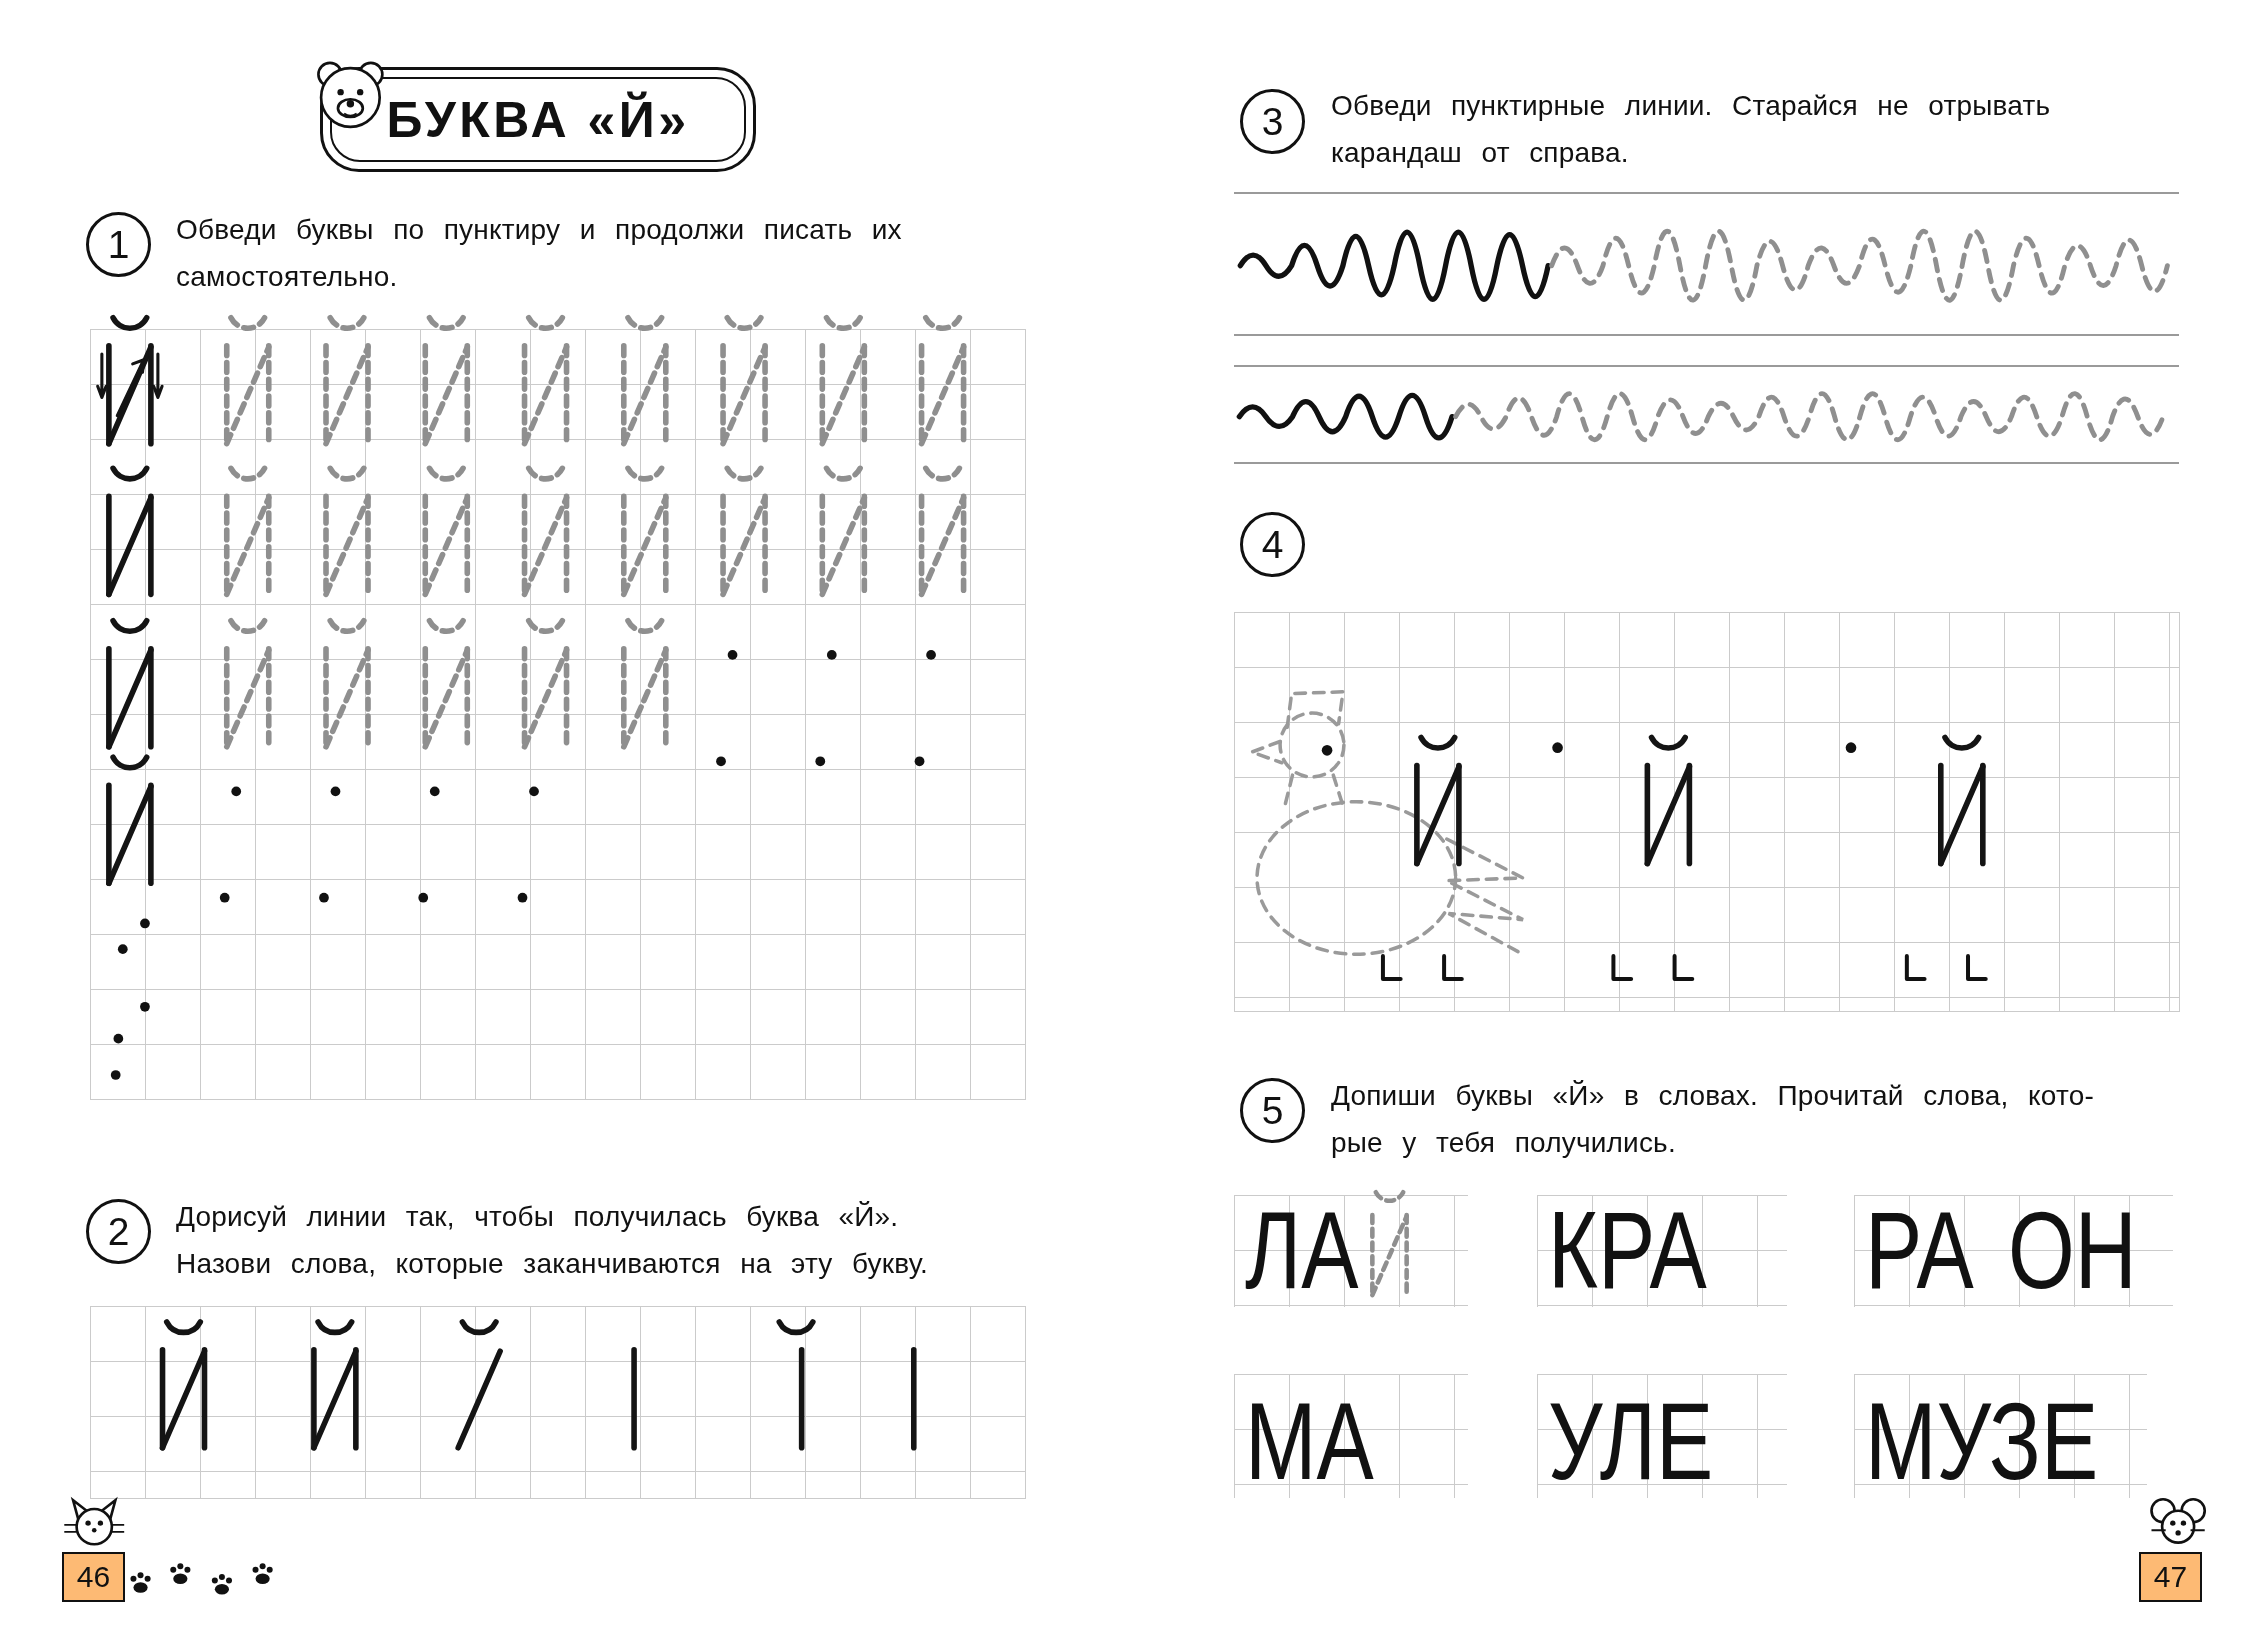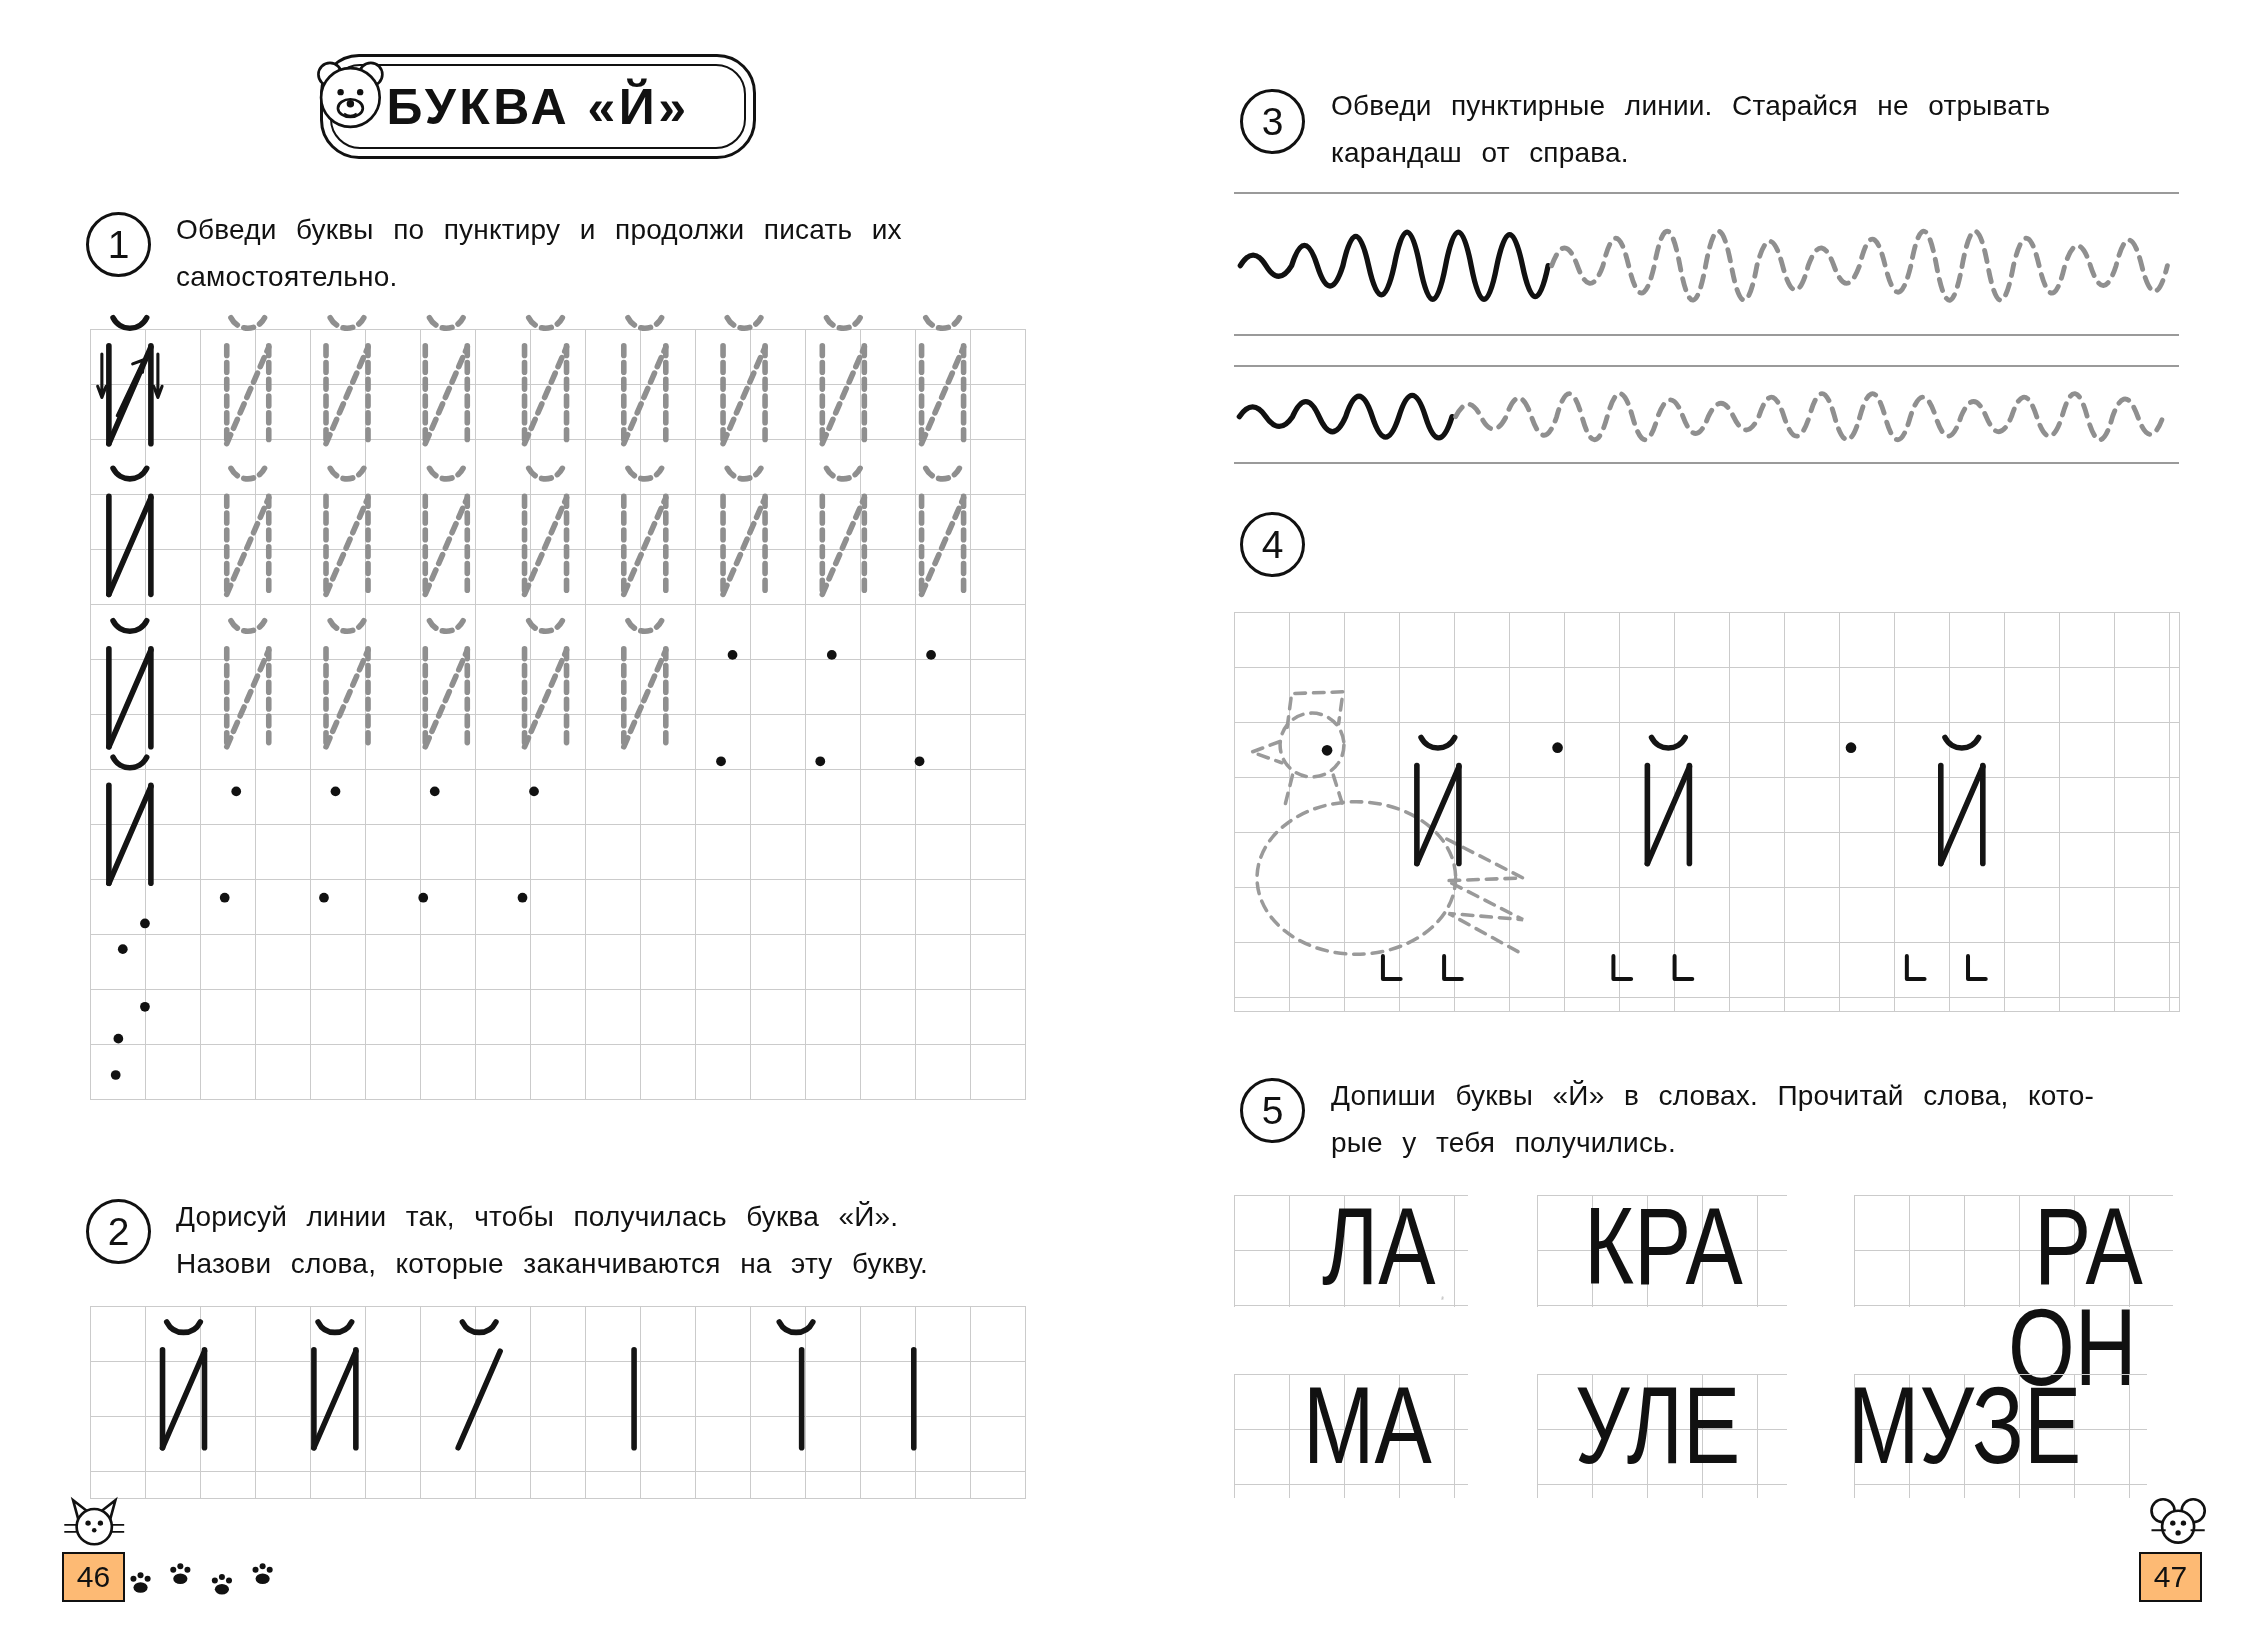--- a/index.html
+++ b/index.html
@@ -27,21 +27,21 @@
   use.solid{color:#141414;}
   use.dashed{color:#8f8f8f;stroke-dasharray:7 5;}
   
   .waveband{box-sizing:border-box;border-top:2.7px solid #9a9a9a;border-bottom:2.7px solid #9a9a9a;}
   .wave-solid{fill:none;stroke:#111;stroke-width:6;stroke-linecap:round;}
   .wave-dashed{fill:none;stroke:#8f8f8f;stroke-width:5.5;stroke-linecap:round;stroke-dasharray:13 10;}
   
   .bird path,.bird circle,.bird ellipse{fill:none;stroke:#9a9a9a;stroke-width:4;stroke-dasharray:12 9;stroke-linecap:round;}
   .foot{stroke:#111;stroke-width:4.5;fill:none;stroke-linecap:round;stroke-linejoin:round;}
   
-  .wordrow{display:flex;align-items:flex-end;box-sizing:border-box;padding:0 0 7px 11px;flex-direction:column;}
+  .wordrow{display:flex;align-items:flex-end;box-sizing:border-box;padding:0 0 7px 11px;}
   .bigword{font-size:110px;line-height:.92;letter-spacing:0px;transform:scaleX(.78);
            transform-origin:left bottom;white-space:nowrap;}
   .wordgap{width:41px;height:8.9px;}
   .trace-letter{margin-left:-26.6px;}
   
   .pagenum{width:59px;height:46px;border:2.7px solid #111;display:flex;align-items:center;
            justify-content:center;font-size:30px;background:#fdba74;}
   .critter{fill:#fff;stroke:#111;stroke-width:3;}
   .critter-line{stroke:#111;stroke-width:2;fill:none;}
 </style>
@@ -74,21 +74,21 @@
     </symbol>
     <symbol id="sym-breve-bar" viewBox="0 0 44 100" overflow="visible">
       <path d="M10 6 C15 16 29 16 34 6"></path>
       <path d="M26 26 L26 96"></path>
     </symbol>
   </defs>
 </svg>
 
 <div class="sheet">
 
-  <div class="abs badge" style="left:320px;top:54px;width:430px;height:99px">
+  <div class="abs badge" style="left:320px;top:67px;width:430px;height:99px">
     <div class="badge-inner">БУКВА «Й»</div>
   </div>
   <svg class="abs" style="left:298px;top:46px" width="103" height="103" viewBox="0 0 116 116">
     <circle class="critter" cx="36" cy="32" r="13"></circle>
       <circle class="critter" cx="82" cy="32" r="13"></circle>
     <circle class="critter" cx="59" cy="58" r="33"></circle>
     <circle cx="48" cy="52" r="3.6" fill="#111"></circle>
       <circle cx="70" cy="52" r="3.6" fill="#111"></circle>
     <ellipse class="critter" cx="59" cy="70" rx="14" ry="10"></ellipse>
     <circle cx="59" cy="65" r="4.2" fill="#111"></circle>

